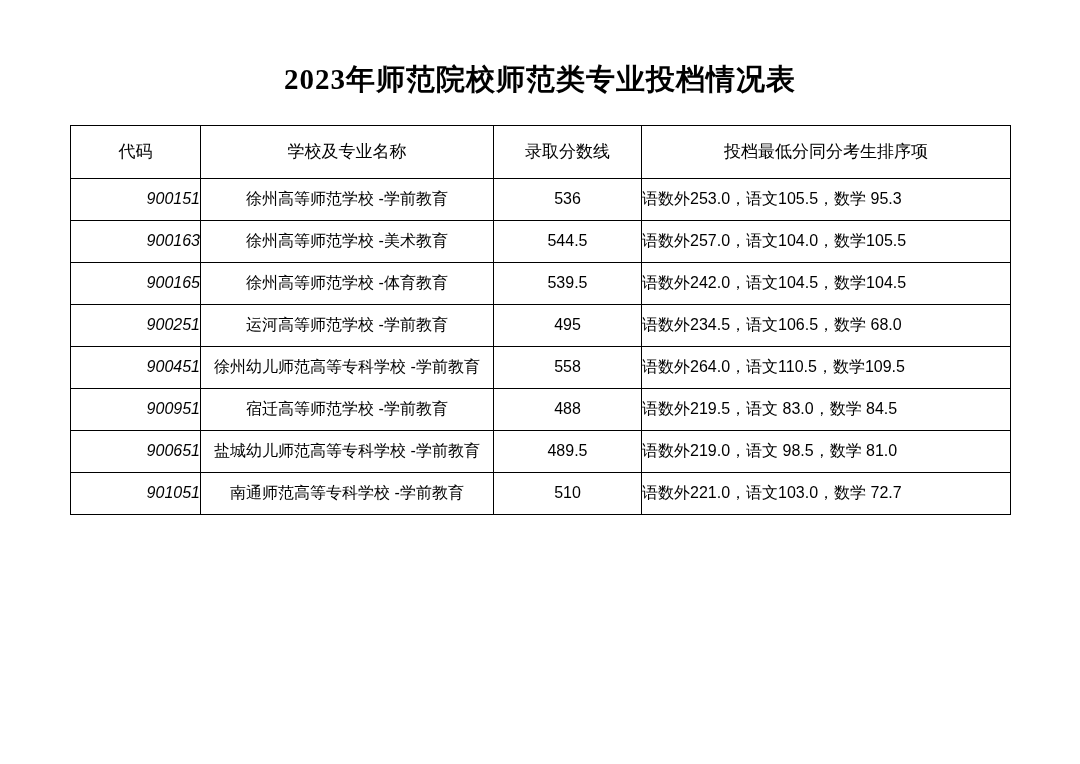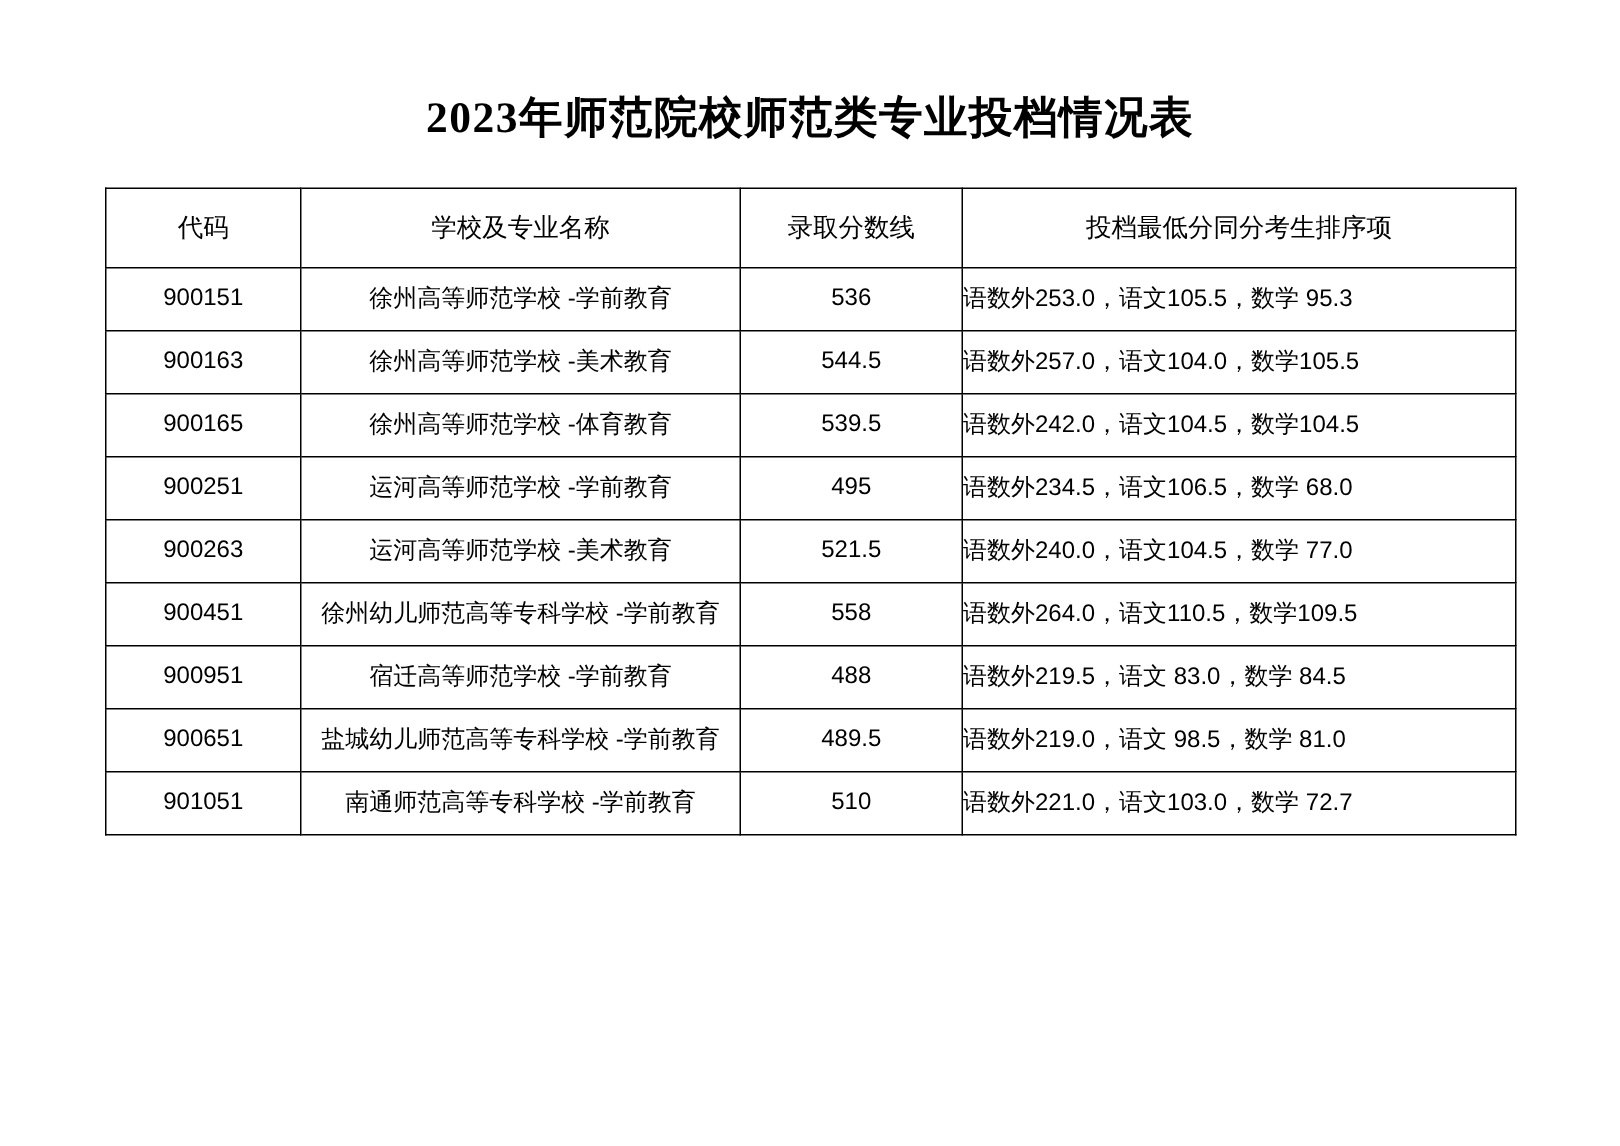--- a/index.html
+++ b/index.html
@@ -58,22 +58,23 @@
     font-size: 17px;
     font-weight: bold;
     font-family: Liberation Serif, serif;
   }
   tbody td {
     height: 41px;
     font-size: 16px;
     font-family: "Liberation Sans", "DejaVu Sans", sans-serif;
   }
   td.code {
-    text-align: center;
+    text-align: right;
     font-size: 16px;
+    font-style: italic;
   }
   td.school {
     text-align: center;
     padding-left: 16px;
   }
   td.score {
     text-align: center;
     font-weight: bold;
     margin-top: 19px;
   }
@@ -125,26 +126,20 @@
           <td class="score">539.5</td>
           <td class="order">语数外242.0，语文104.5，数学104.5</td>
         </tr>
         <tr>
           <td class="code">900251</td>
           <td class="school">运河高等师范学校 -学前教育</td>
           <td class="score">495</td>
           <td class="order">语数外234.5，语文106.5，数学 68.0</td>
         </tr>
         <tr>
-          <td class="code">900263</td>
-          <td class="school">运河高等师范学校 -美术教育</td>
-          <td class="score">521.5</td>
-          <td class="order">语数外240.0，语文104.5，数学 77.0</td>
-        </tr>
-        <tr>
           <td class="code">900451</td>
           <td class="school">徐州幼儿师范高等专科学校 -学前教育</td>
           <td class="score">558</td>
           <td class="order">语数外264.0，语文110.5，数学109.5</td>
         </tr>
         <tr>
           <td class="code">900951</td>
           <td class="school">宿迁高等师范学校 -学前教育</td>
           <td class="score">488</td>
           <td class="order">语数外219.5，语文 83.0，数学 84.5</td>

